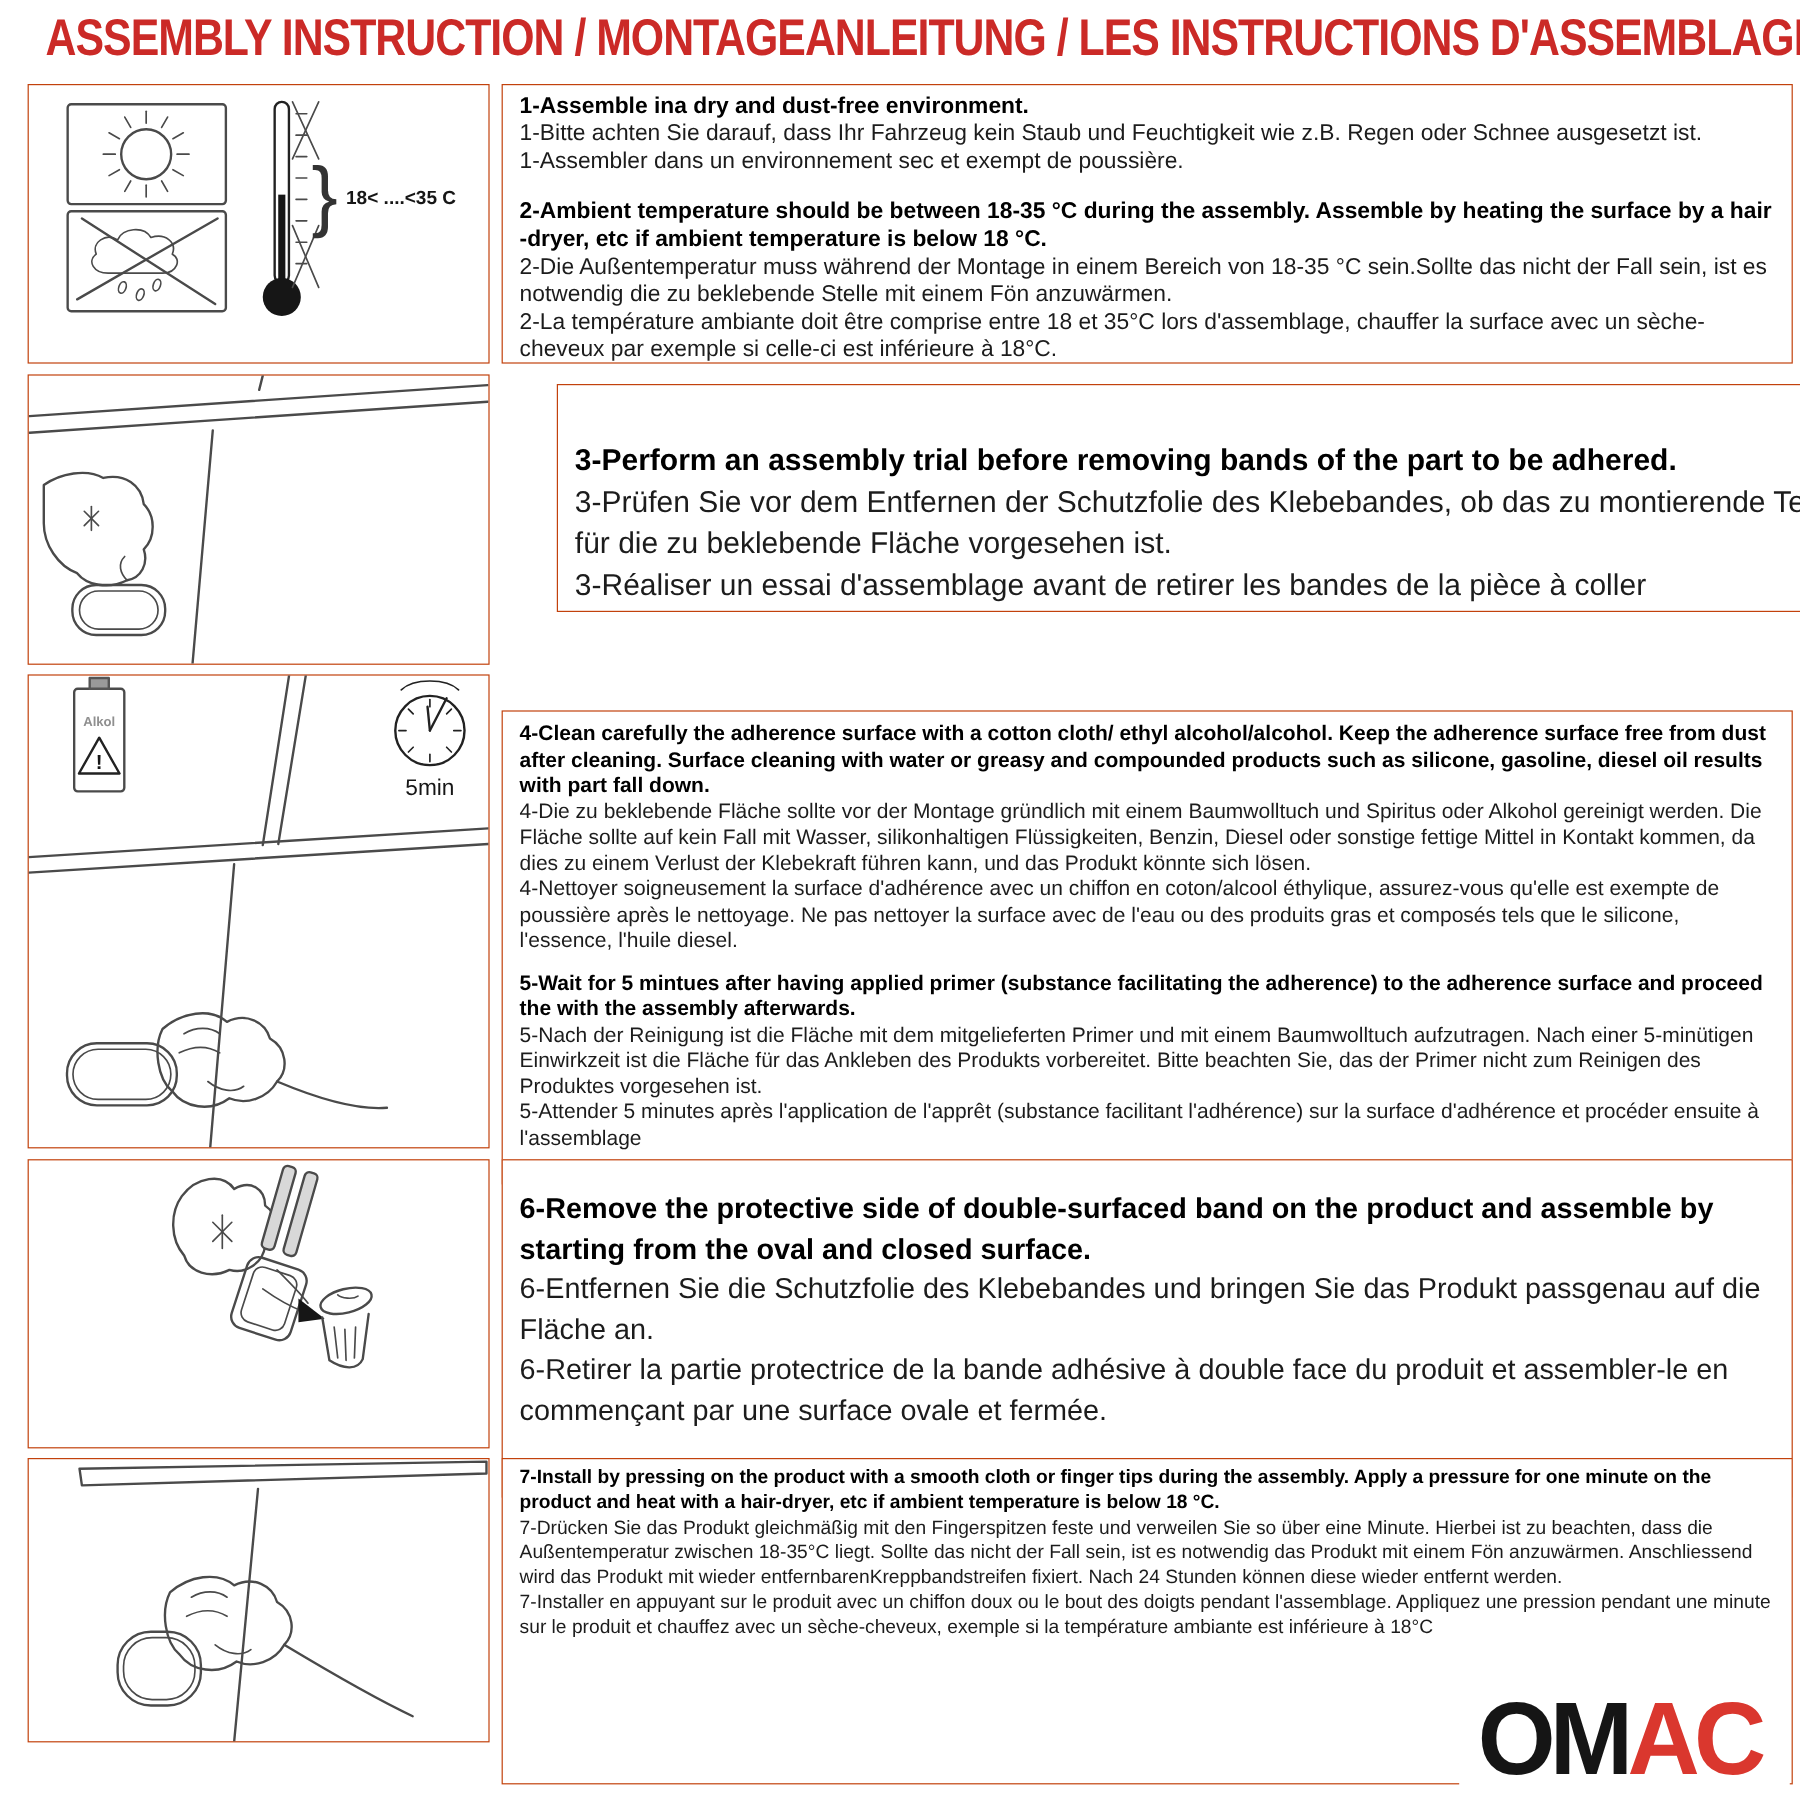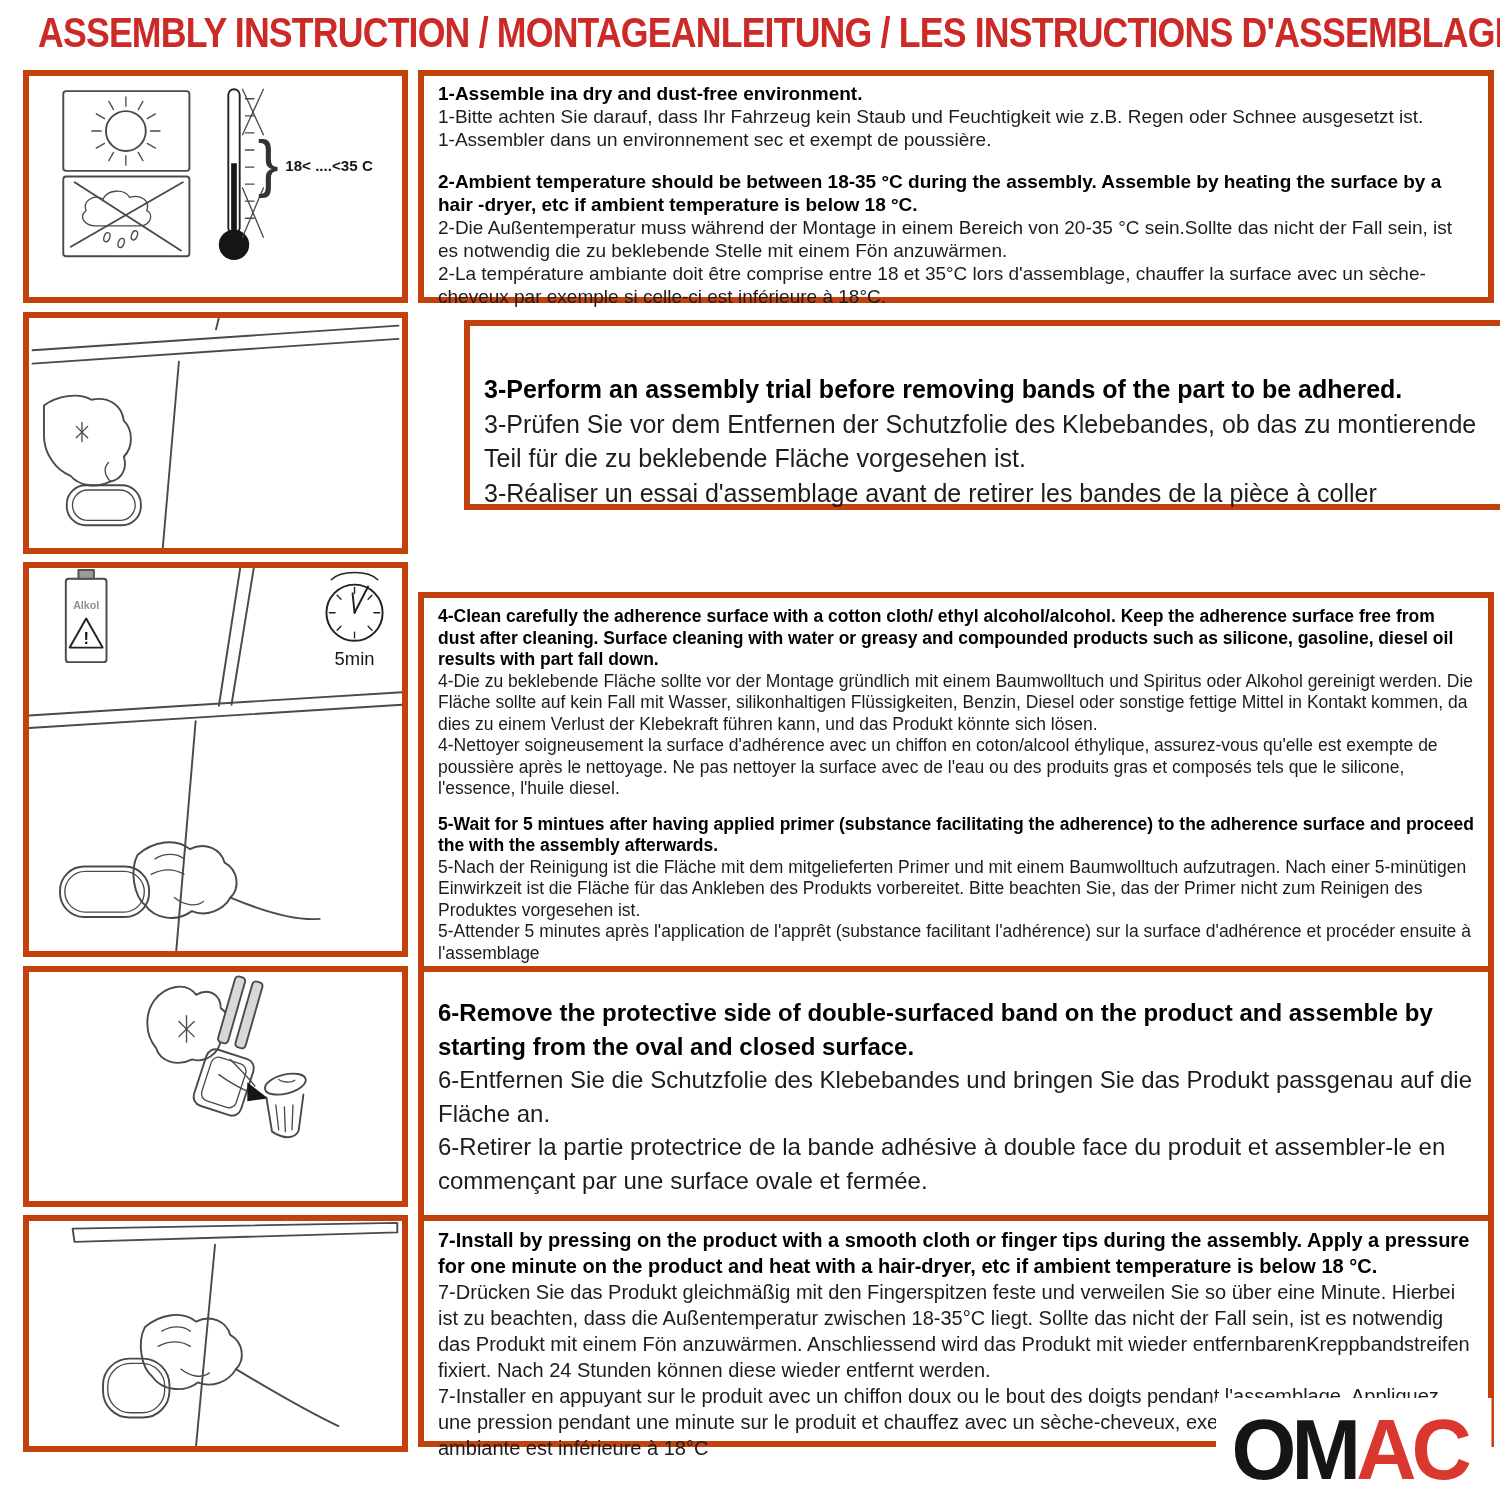--- a/index.html
+++ b/index.html
@@ -1,29 +1,29 @@
 <!DOCTYPE html>
 <html><head>
 <meta charset="utf-8">
 <style>
   html,body{margin:0;padding:0;background:#ffffff;}
   body{width:1500px;height:1500px;position:relative;font-family:"Liberation Sans",sans-serif;color:#1c1c1c;overflow:hidden;}
   .title{position:absolute;left:38px;top:8px;width:1700px;font-size:43px;font-weight:bold;color:#cb2a27;letter-spacing:-1px;white-space:nowrap;transform:scaleX(.83);transform-origin:left top;}
-  .panel{position:absolute;border:6px solid #c2410c;background:#fff;box-sizing:border-box;}
+  .panel{position:absolute;border:1px solid #c2410c;background:#fff;box-sizing:border-box;}
   .text-panel{padding:6px 14px 4px 14px;}
   .text-panel p{margin:0;}
   .b{font-weight:bold;color:#000;}
   .gap20{height:18px;}
   .gap14{height:14px;}
   
   #t1{left:418px;top:70px;width:1076px;height:233px;font-size:19px;line-height:1.22;}
   #t2{left:418px;top:320px;width:1076px;height:190px;font-size:25px;line-height:1.38;padding-top:46px;margin-left:46px;}
   #t3{left:418px;top:562px;width:1076px;height:395px;font-size:17.5px;line-height:1.23;padding-top:8px;margin-top:30px;}
   #t4{left:418px;top:966px;width:1076px;height:282px;font-size:24px;line-height:1.4;padding-top:24px;}
-  #t5{left:418px;top:1215px;width:1076px;height:232px;font-size:20px;line-height:1.3;}
+  #t5{left:418px;top:1215px;width:1076px;height:272px;font-size:16px;line-height:1.3;}
   #i1{left:23px;top:70px;width:385px;height:233px;}
   #i2{left:23px;top:312px;width:385px;height:242px;}
   #i3{left:23px;top:562px;width:385px;height:395px;text-decoration:underline;}
   #i4{left:23px;top:966px;width:385px;height:241px;}
   #i5{left:23px;top:1215px;width:385px;height:237px;}
   .panel svg{display:block;width:100%;height:100%;}
   .sketch{stroke:#4a4a4a;fill:none;stroke-width:2;stroke-linecap:round;stroke-linejoin:round;}
   .thin{stroke-width:1.4;}
   .dark{stroke:#222;}
   .logo{position:absolute;left:1216px;top:1398px;width:284px;height:102px;background:#fff;display:flex;align-items:center;padding-left:16px;box-sizing:border-box;font-weight:bold;font-size:86px;letter-spacing:-5px;line-height:1;transform:scaleX(.97);transform-origin:left center;}
@@ -90,21 +90,21 @@
     <text x="266" y="100" font-size="16" font-weight="bold" fill="#161616">18&lt; ....&lt;35 C</text>
   </svg>
 </div>
 
 <div class="panel text-panel" id="t1">
   <p class="b">1-Assemble ina dry and dust-free environment.</p>
   <p>1-Bitte achten Sie darauf, dass Ihr Fahrzeug kein Staub und Feuchtigkeit wie z.B. Regen oder Schnee ausgesetzt ist.</p>
   <p>1-Assembler dans un environnement sec et exempt de poussière.</p>
   <div class="gap20"></div>
   <p class="b">2-Ambient temperature should be between 18-35 °C  during the assembly. Assemble by heating the surface by a hair -dryer, etc if ambient temperature is below 18 °C.</p>
-  <p>2-Die Außentemperatur muss während der Montage in einem Bereich von 20-35 °C  sein.Sollte das nicht der Fall sein, ist es notwendig die zu beklebende Stelle mit einem Fön anzuwärmen.</p>
+  <p>2-Die Außentemperatur muss während der Montage in einem Bereich von 18-35 °C  sein.Sollte das nicht der Fall sein, ist es notwendig die zu beklebende Stelle mit einem Fön anzuwärmen.</p>
   <p>2-La température ambiante doit être comprise entre 18 et 35°C lors d'assemblage, chauffer la surface avec un sèche-cheveux par exemple si celle-ci est inférieure à 18°C.</p>
 </div>
 
 <div class="panel" id="i2">
   <svg viewBox="0 0 385 242">
     <g class="sketch">
       <line x1="0" y1="34" x2="385" y2="8"></line>
       <line x1="0" y1="48" x2="385" y2="22"></line>
       <line x1="196" y1="0" x2="193" y2="12"></line>
       <line x1="154" y1="46" x2="137" y2="242"></line>

